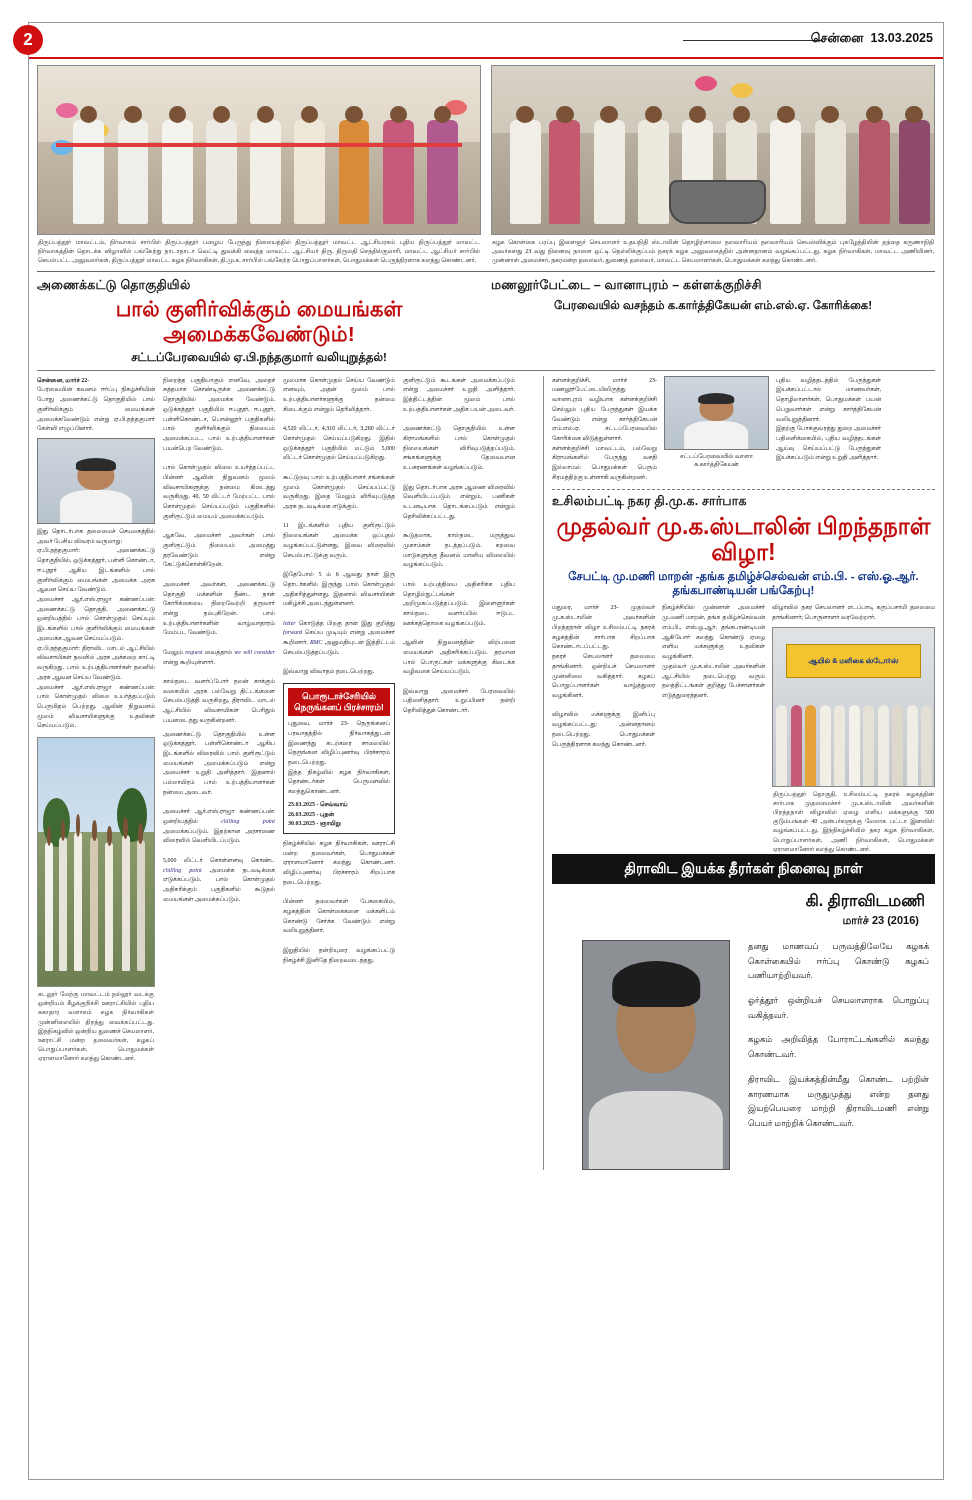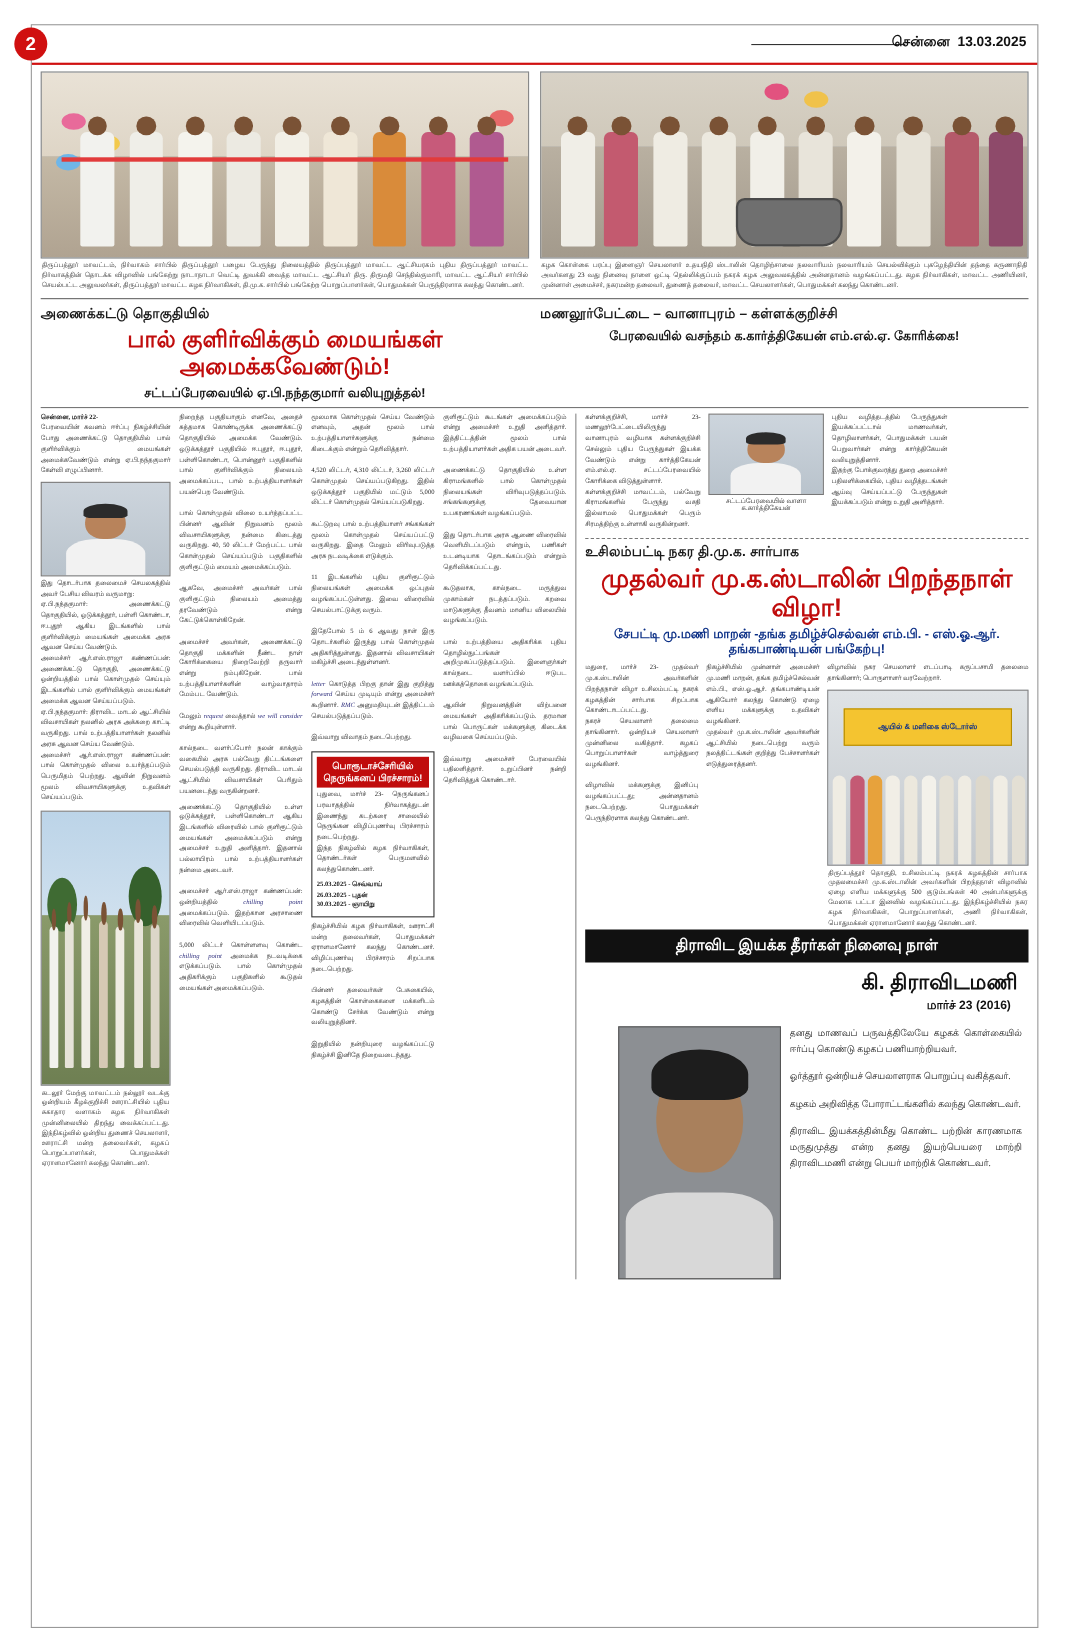--- a/index.html
+++ b/index.html
@@ -187,21 +187,21 @@
     text-align: center;
     font-family: "Liberation Sans", sans-serif;
     font-weight: bold;
     font-size: 14px;
     padding: 6px 0;
   }
   .memo-name {
     text-align: right;
     font-family: "Liberation Sans", sans-serif;
     font-weight: bold;
-    font-size: 19px;
+    font-size: 16px;
     color: #111;
     padding-right: 10px;
     margin-top: 8px;
   }
   .memo-date {
     text-align: right;
     font-family: "Liberation Sans", sans-serif;
     font-weight: bold;
     font-size: 11px;
     padding-right: 16px;
@@ -450,21 +450,21 @@
           கூடுதலாக, கால்நடை மருத்துவ முகாம்கள் நடத்தப்படும். கறவை மாடுகளுக்கு தீவனம் மானிய விலையில் வழங்கப்படும்.
           <br><br>
           பால் உற்பத்தியை அதிகரிக்க புதிய தொழில்நுட்பங்கள் அறிமுகப்படுத்தப்படும். இளைஞர்கள் கால்நடை வளர்ப்பில் ஈடுபட ஊக்கத்தொகை வழங்கப்படும்.
           <br><br>
           ஆவின் நிறுவனத்தின் விற்பனை மையங்கள் அதிகரிக்கப்படும். தரமான பால் பொருட்கள் மக்களுக்கு கிடைக்க வழிவகை செய்யப்படும்.
           <br><br>
           இவ்வாறு அமைச்சர் பேரவையில் பதிலளித்தார். உறுப்பினர் நன்றி தெரிவித்துக் கொண்டார்.
         </div>
       </div>
 
-      <div style="flex:1; position:relative; padding-left:8px; border-left:1px solid #888;">
+      <div style="flex:1; position:relative; padding-left:8px; border-left:1px solid #888;margin-left:20px;">
 
         <div style="display:flex; gap:7px;">
           <div style="width:105px;">
             <div class="txt">கள்ளக்குறிச்சி, மார்ச் 23- மணலூர்பேட்டையிலிருந்து வானாபுரம் வழியாக கள்ளக்குறிச்சி செல்லும் புதிய பேருந்துகள் இயக்க வேண்டும் என்று கார்த்திகேயன் எம்.எல்.ஏ. சட்டப்பேரவையில் கோரிக்கை விடுத்துள்ளார்.</div>
             <div class="txt">கள்ளக்குறிச்சி மாவட்டம், பல்வேறு கிராமங்களில் பேருந்து வசதி இல்லாமல் பொதுமக்கள் பெரும் சிரமத்திற்கு உள்ளாகி வருகின்றனர்.</div>
           </div>
           <div style="width:105px;">
             <div class="portrait" style="height:74px;">
               <div class="face">
                   <div class="body"></div>
@@ -525,21 +525,21 @@
               </div>
             </div>
             <div class="cap">திருப்பத்தூர் தொகுதி, உசிலம்பட்டி நகரக் கழகத்தின் சார்பாக முதலமைச்சர் மு.க.ஸ்டாலின் அவர்களின் பிறந்தநாள் விழாவில் ஏழை எளிய மக்களுக்கு 500 குடும்பங்கள் 40 அன்பர்களுக்கு மேலாக பட்டா இனவில் வழங்கப்பட்டது. இந்நிகழ்ச்சியில் நகர கழக நிர்வாகிகள், பொறுப்பாளர்கள், அணி நிர்வாகிகள், பொதுமக்கள் ஏராளமானோர் கலந்து கொண்டனர்.</div>
           </div>
         </div>
 
         <div class="memo-band">திராவிட இயக்க தீரர்கள் நினைவு நாள்</div>
         <div class="memo-name">கி. திராவிடமணி</div>
         <div class="memo-date">மார்ச்  23  (2016)</div>
 
-        <div style="display:flex; gap:8px; margin-top:12px; padding-left:30px;">
+        <div style="display:flex; gap:18px; margin-top:12px; padding-left:30px;">
           <div class="memo-photo">
             <div class="shirt"></div>
               <div class="head"></div>
               <div class="hair"></div>
           </div>
           <div style="flex:1; padding-right:6px;">
             <div class="memo-text">தனது மாணவப் பருவத்திலேயே கழகக் கொள்கையில் ஈர்ப்பு கொண்டு கழகப் பணியாற்றியவர்.</div>
             <div class="memo-text" style="margin-top:10px;">ஓர்த்தூர் ஒன்றியச் செயலாளராக பொறுப்பு வகித்தவர்.</div>
             <div class="memo-text" style="margin-top:10px;">கழகம் அறிவித்த போராட்டங்களில் கலந்து கொண்டவர்.</div>
             <div class="memo-text" style="margin-top:10px;">திராவிட இயக்கத்தின்மீது கொண்ட பற்றின் காரணமாக மருதுமுத்து என்ற தனது இயற்பெயரை மாற்றி திராவிடமணி என்று பெயர் மாற்றிக் கொண்டவர்.</div>

